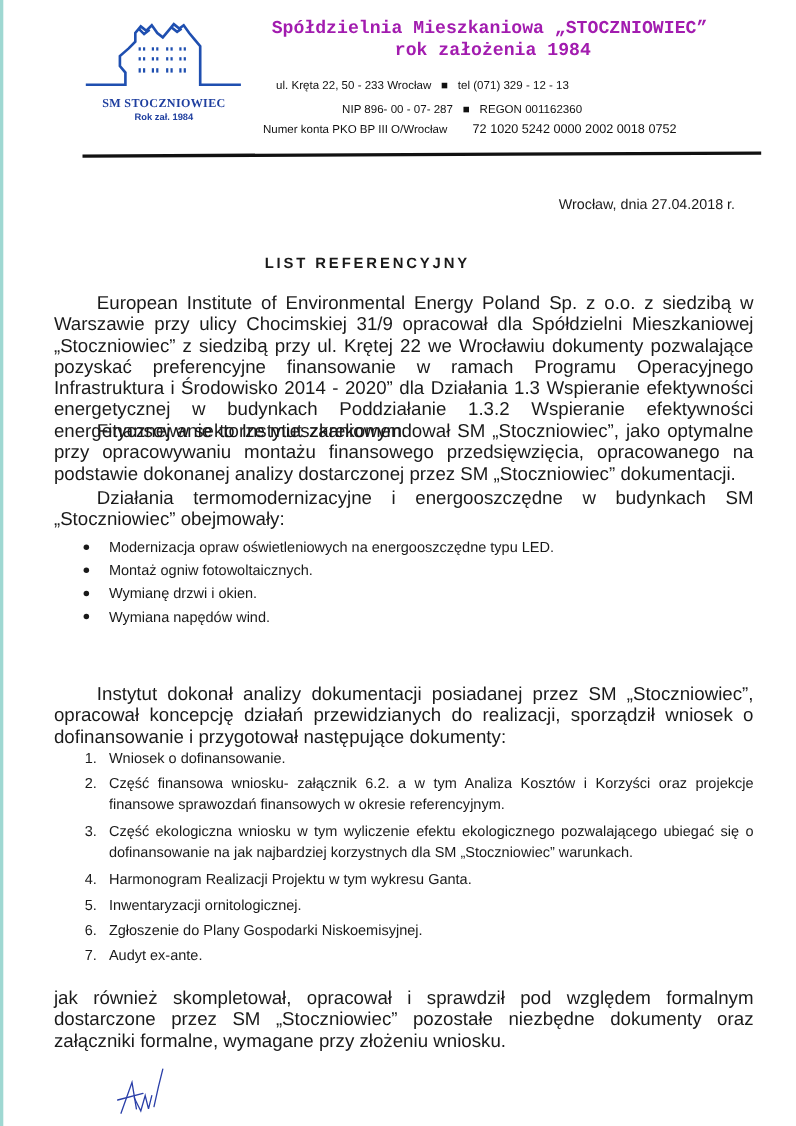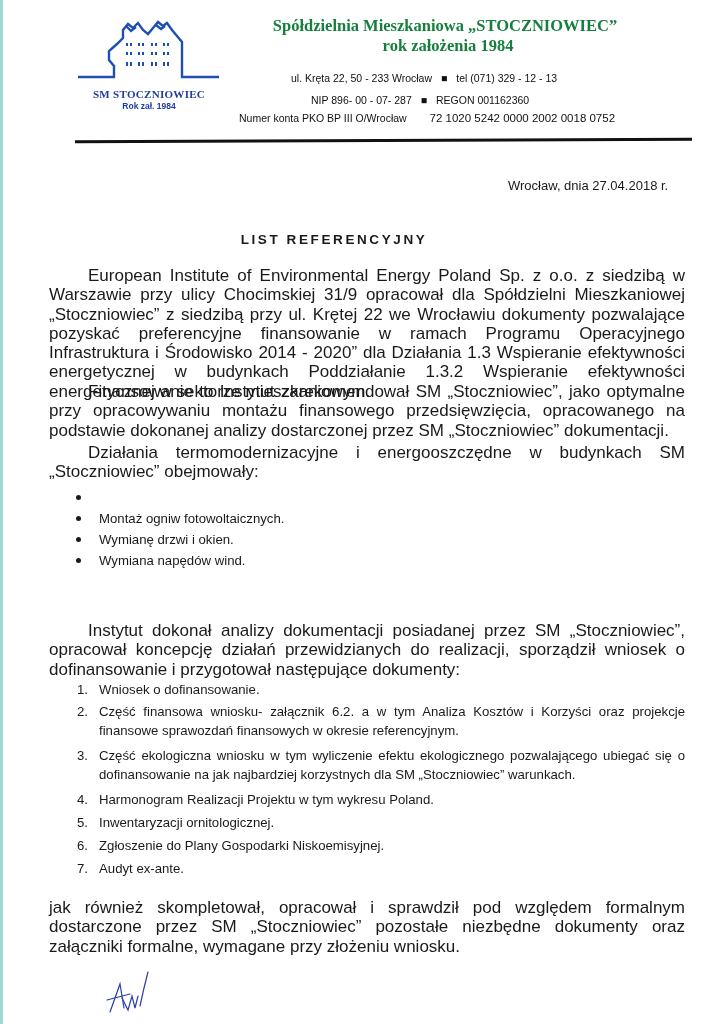--- a/index.html
+++ b/index.html
@@ -8,21 +8,21 @@
     font-family: "Liberation Sans", sans-serif; color: #1a1a1a;
   }
   .edge { position: absolute; left: 0; top: 0; width: 3px; height: 1024px; background: #9fd8d2; }
   .logo { position: absolute; left: 76px; top: 18px; width: 146px; height: 100px; }
   .logo svg { position: absolute; left: 0; top: 0; }
   .logo-name { position: absolute; left: 0; width: 146px; top: 70px; text-align: center;
     font-family: "Liberation Serif", serif; font-weight: bold; color: #1f3f9f; font-size: 11px; letter-spacing: 0.3px; }
   .logo-year { position: absolute; left: 0; width: 146px; top: 83px; text-align: center;
     color: #1f3f9f; font-size: 8.5px; font-weight: bold; }
   .hdr-title { position: absolute; left: 230px; width: 430px; text-align: center;
-    font-family: Liberation Serif, serif; font-weight: bold; color: #15803d; font-size: 16.5px; }
+    font-family: Liberation Mono, monospace; font-weight: bold; color: #a21caf; font-size: 16.5px; }
   .hdr-title.t1 { top: 16px; }
   .hdr-title.t2 { top: 36px; left: 233px; }
   .addr { position: absolute; font-size: 10.5px; color: #111; white-space: nowrap; }
   .rule { position: absolute; left: 75px; top: 139px; width: 617px; height: 3px; background: #111; transform: rotate(-0.25deg); }
   .date { position: absolute; left: 508px; top: 178px; font-size: 13px; }
   .title { position: absolute; left: 0; width: 668px; top: 232px; text-align: center; font-weight: bold; font-size: 13.5px; letter-spacing: 2.6px; }
   .para { position: absolute; left: 49px; width: 636px; font-size: 17px; line-height: 19.3px; text-align: justify; }
   .para .ind { display: inline-block; width: 39px; }
   .bullets { position: absolute; left: 72px; top: 487px; margin: 0; padding: 0; list-style: none; font-size: 13.2px; }
   .bullets li { height: 21px; display: flex; align-items: center; }
@@ -71,21 +71,21 @@
         <rect x="91" y="44" width="2" height="4"></rect>
     </g>
   </svg>
   <div class="logo-name">SM STOCZNIOWIEC</div>
   <div class="logo-year">Rok zał. 1984</div>
 </div>
 
 <div class="hdr-title t1">Spółdzielnia Mieszkaniowa „STOCZNIOWIEC”</div>
 <div class="hdr-title t2">rok założenia 1984</div>
 
-<div class="addr" style="left:251px; top:72px;margin-left:40px;">
+<div class="addr" style="left:251px; top:72px;">
   <span>ul. Kręta 22,  50 - 233  Wrocław</span>
   <span style="margin:0 6px;">■</span>
   <span>tel  (071)  329 - 12 - 13</span>
 </div>
 <div class="addr" style="left:311px; top:94px;">
   <span>NIP 896- 00 - 07- 287</span>
   <span style="margin:0 6px;">■</span>
   <span>REGON  001162360</span>
 </div>
 <div class="addr" style="left:239px; top:112px;">
@@ -101,20 +101,21 @@
 
 <div class="para" style="top:266px;"><span class="ind"></span><span>European Institute of Environmental Energy Poland Sp. z o.o. z siedzibą w Warszawie przy ulicy Chocimskiej 31/9  opracował dla Spółdzielni Mieszkaniowej „Stoczniowiec” z siedzibą przy ul. Krętej 22 we Wrocławiu dokumenty pozwalające pozyskać preferencyjne finansowanie w ramach Programu Operacyjnego Infrastruktura i Środowisko 2014 - 2020” dla Działania 1.3 Wspieranie efektywności energetycznej w budynkach Poddziałanie 1.3.2 Wspieranie efektywności energetycznej w sektorze mieszkaniowym.</span></div>
 
 <div class="para" style="top:382px;"><span class="ind"></span><span>Finansowanie to Instytut zarekomendował SM „Stoczniowiec”, jako optymalne przy opracowywaniu montażu finansowego przedsięwzięcia, opracowanego na podstawie dokonanej analizy dostarczonej przez SM „Stoczniowiec”  dokumentacji.</span></div>
 
 <div class="para" style="top:443px;"><span class="ind"></span><span>Działania termomodernizacyjne i energooszczędne w budynkach SM „Stoczniowiec” obejmowały:</span></div>
 
 <ul class="bullets">
   <li>
       <span class="dot"></span>
+      <span>Modernizacja opraw oświetleniowych na energooszczędne typu LED.</span>
     </li>
   <li>
       <span class="dot"></span>
       <span>Montaż ogniw fotowoltaicznych.</span>
     </li>
   <li>
       <span class="dot"></span>
       <span>Wymianę drzwi i okien.</span>
     </li>
   <li>
@@ -133,21 +134,21 @@
   <li style="top:22px;">
       <span class="num">2.</span>
       <span class="txt">Część finansowa wniosku- załącznik 6.2. a w tym Analiza Kosztów i Korzyści oraz projekcje finansowe sprawozdań finansowych w okresie referencyjnym.</span>
     </li>
   <li style="top:66px;">
       <span class="num">3.</span>
       <span class="txt">Część ekologiczna wniosku  w tym wyliczenie efektu ekologicznego pozwalającego ubiegać się o dofinansowanie na jak najbardziej korzystnych dla SM „Stoczniowiec” warunkach.</span>
     </li>
   <li style="top:110px;">
       <span class="num">4.</span>
-      <span class="txt">Harmonogram Realizacji Projektu w tym wykresu Poland.</span>
+      <span class="txt">Harmonogram Realizacji Projektu w tym wykresu Ganta.</span>
     </li>
   <li style="top:133px;">
       <span class="num">5.</span>
       <span class="txt">Inwentaryzacji ornitologicznej.</span>
     </li>
   <li style="top:156px;">
       <span class="num">6.</span>
       <span class="txt">Zgłoszenie do Plany Gospodarki Niskoemisyjnej.</span>
     </li>
   <li style="top:179px;">

